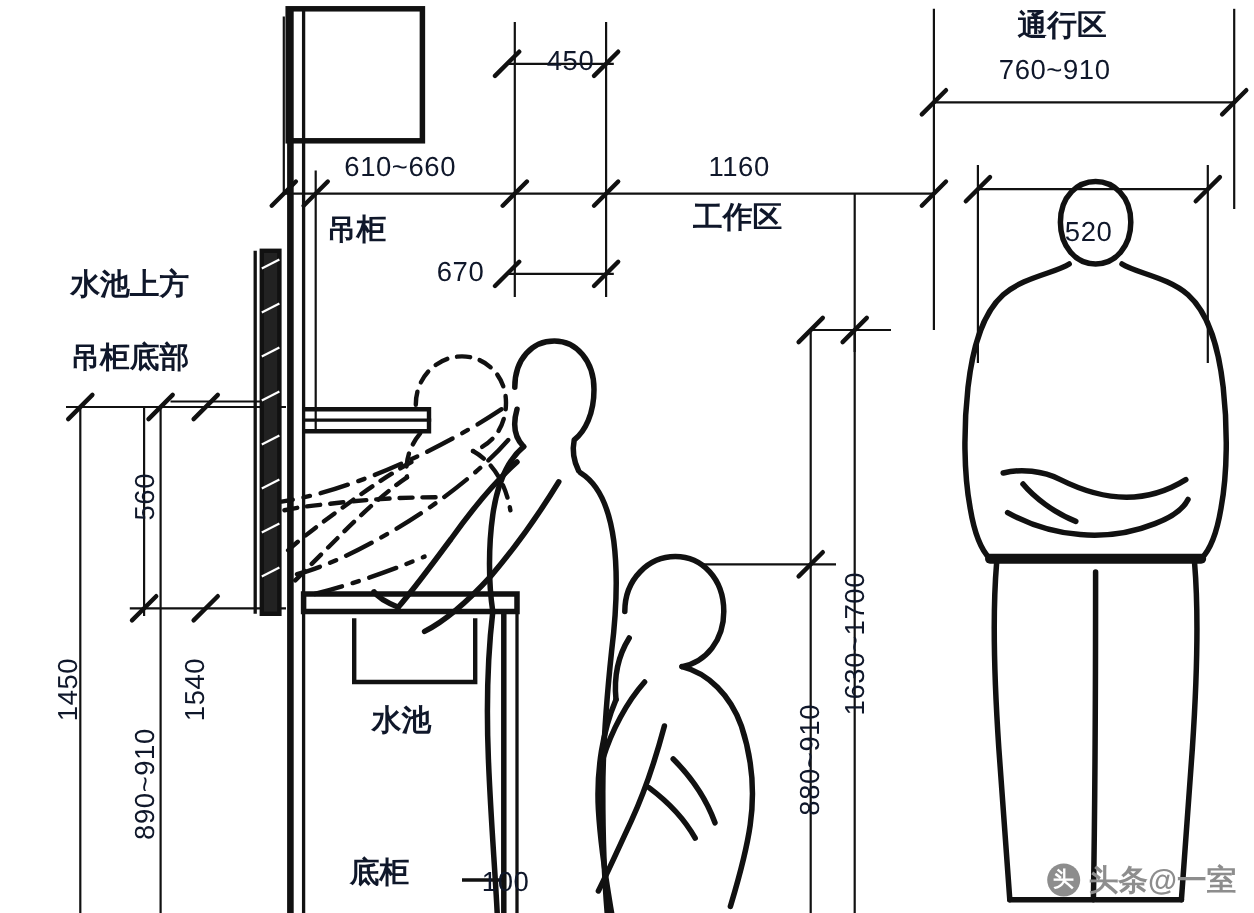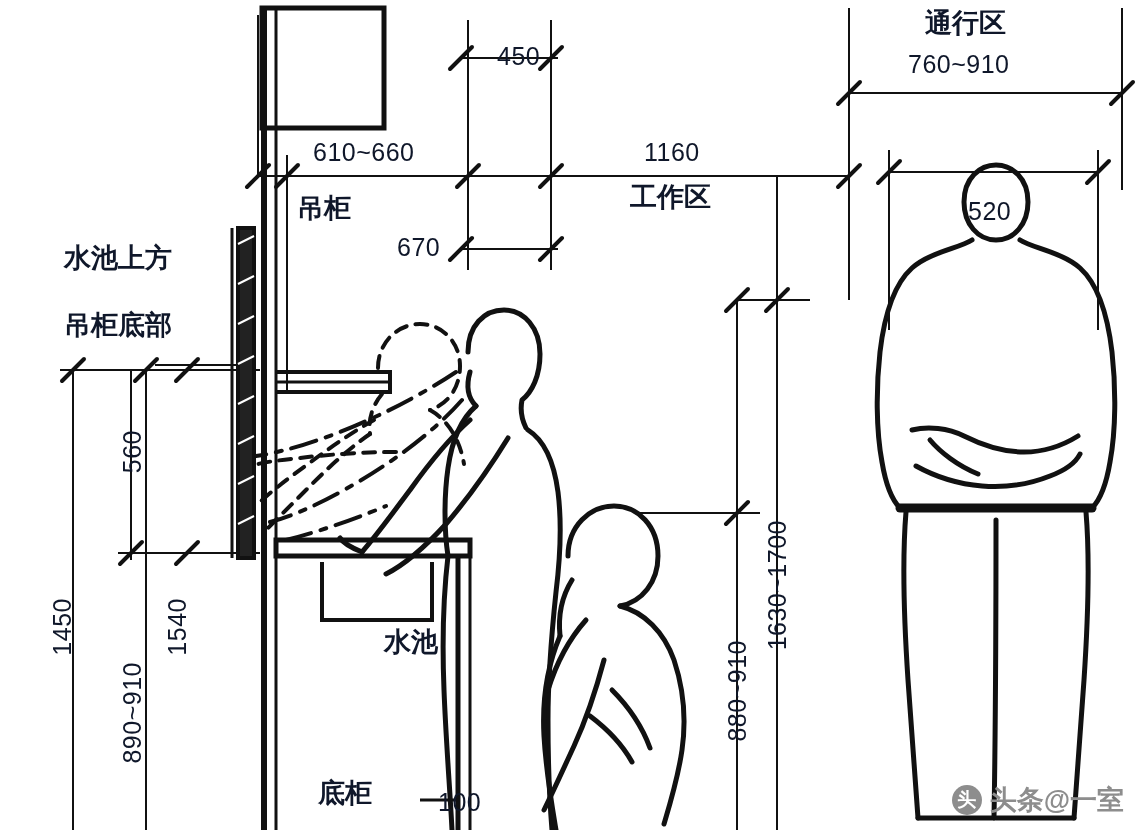--- a/index.html
+++ b/index.html
@@ -267,21 +267,21 @@
   <div class="label cn" style="left:64px; top:280px;margin-top:30px;">吊柜底部</div>
 
   <div class="label dim vert" style="left:118px; top:430px;">560</div>
   <div class="label dim vert" style="left:48px; top:598px;">1450</div>
   <div class="label dim vert" style="left:163px; top:598px;">1540</div>
   <div class="label dim vert" style="left:118px; top:662px;">890~910</div>
 
   <div class="label dim vert" style="left:723px; top:640px;">880~910</div>
   <div class="label dim vert" style="left:763px; top:520px;">1630~1700</div>
 
-  <div class="label cn" style="left:338px; top:627px;margin-left:46px;">水池</div>
+  <div class="label cn" style="left:338px; top:640px;">水池</div>
   <div class="label cn" style="left:318px; top:778px;">底柜</div>
   <div class="label dim" style="left:390px; top:788px;margin-left:48px;">100</div>
 
   <div class="watermark">
     <span class="wm-logo">头</span>
     <span>头条@一室</span>
   </div>
 
 </div>
 

